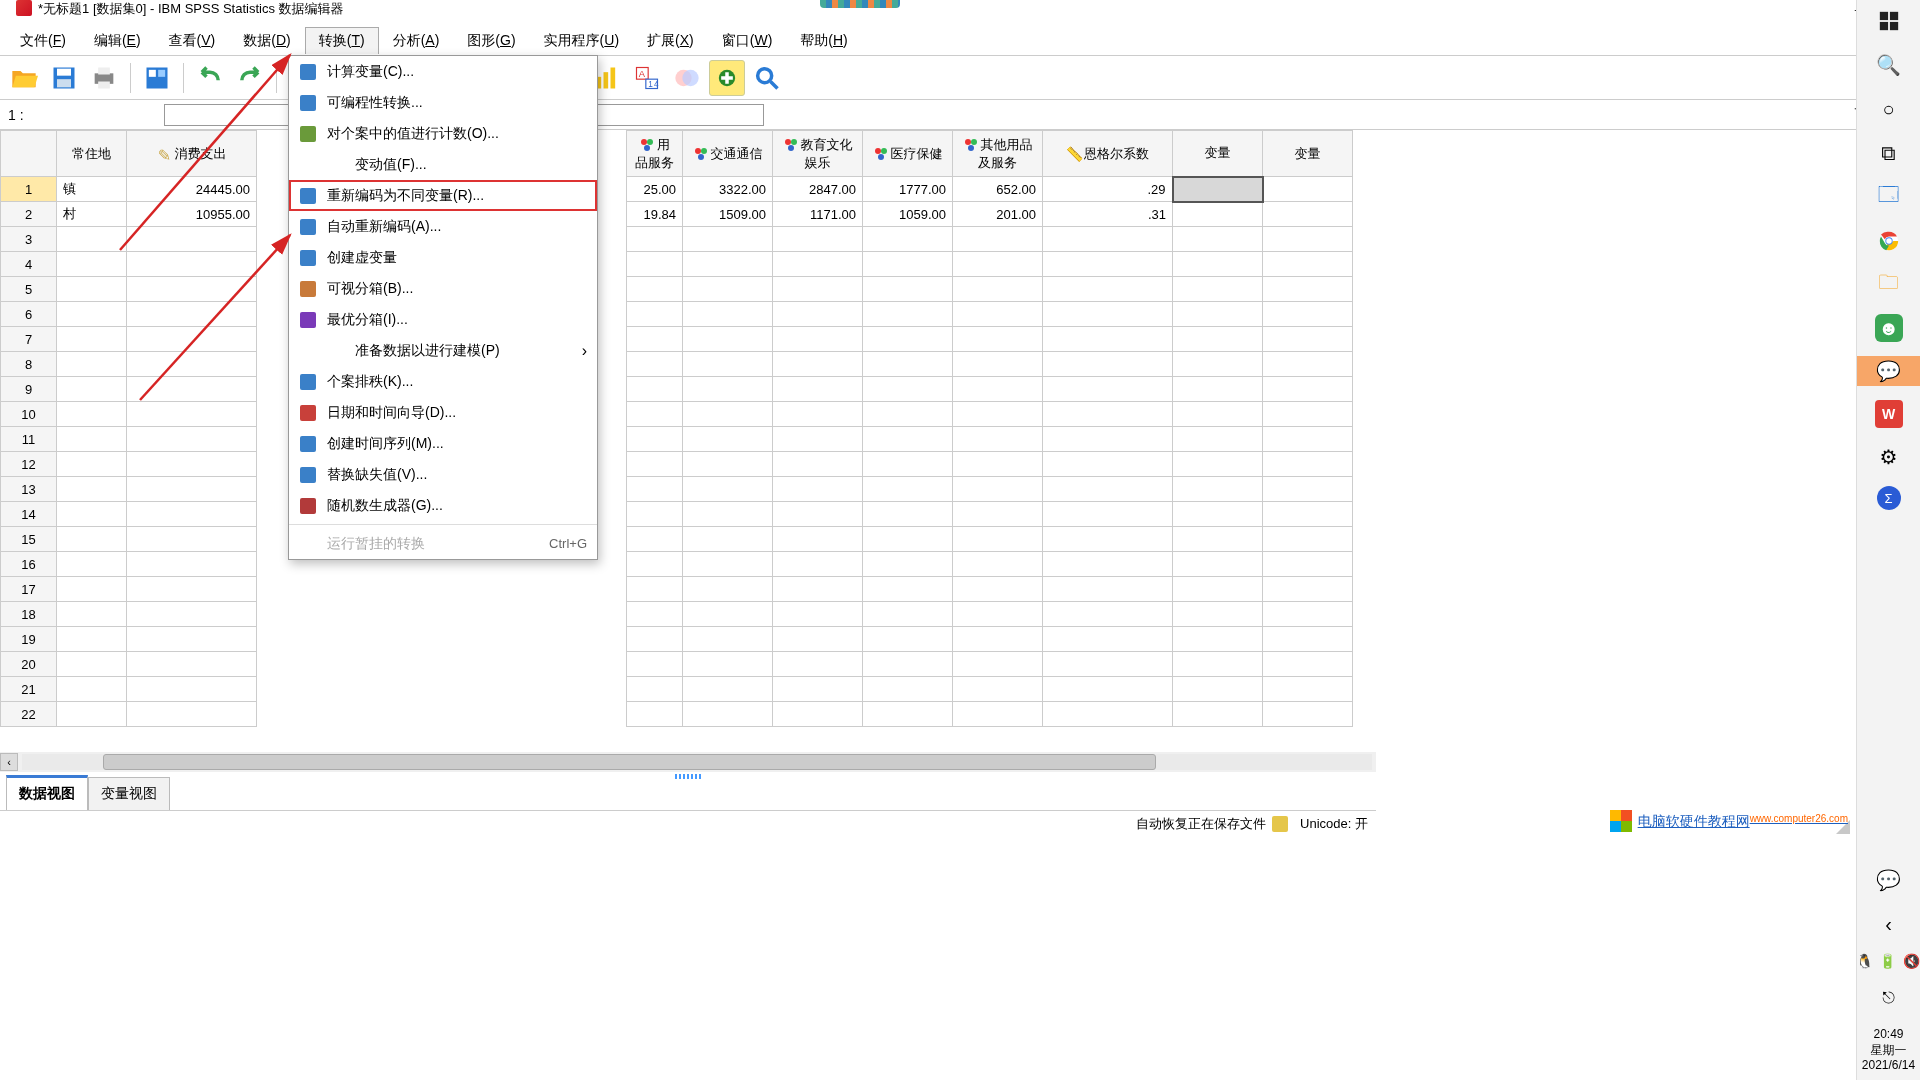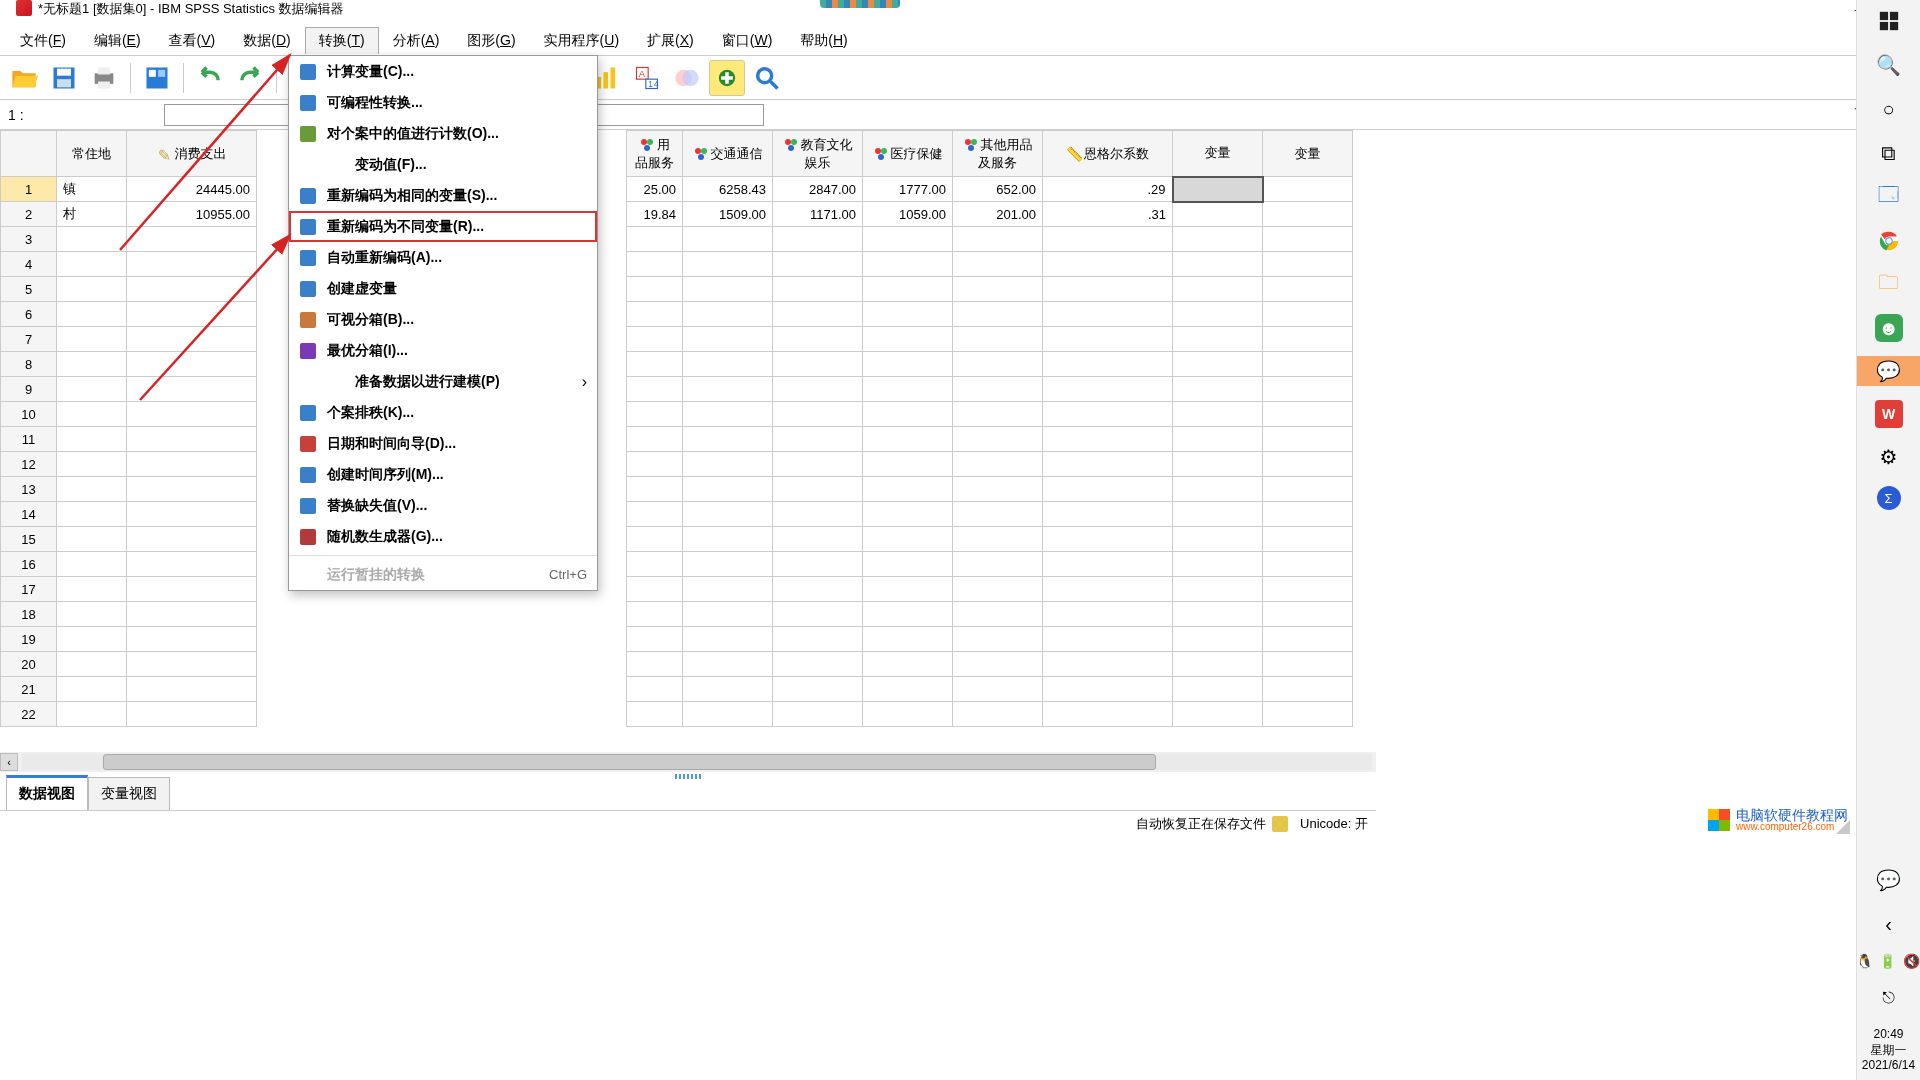--- a/index.html
+++ b/index.html
@@ -65,40 +65,40 @@
   .statusbar .mid { margin: 0 12px; display: flex; align-items: center; gap: 6px; }
   .statusbar .save-icon { width: 16px; height: 16px; background: #e5c64a; border-radius: 2px; display: inline-block; }
   .statusbar .right { display: flex; align-items: center; gap: 10px; }
 
   
   .dropdown { position: absolute; top: 55px; left: 288px; width: 310px; background: #fff; border: 1px solid #999; box-shadow: 2px 4px 10px rgba(0,0,0,0.25); z-index: 50; }
   .dropdown .mi { display: flex; align-items: center; height: 31px; padding: 0 10px 0 10px; font-size: 14px; gap: 10px; position: relative; }
   .dropdown .mi.sub::after { content: "›"; position: absolute; right: 10px; font-size: 16px; }
   .dropdown .mi.disabled { color: #aaa; }
   .dropdown .mi .icon { width: 18px; height: 18px; flex: 0 0 18px; display: flex; align-items: center; justify-content: center; }
-  .dropdown .mi .mi-label { flex: 1; font-weight: bold; }
+  .dropdown .mi .mi-label { flex: 1; }
   .dropdown .mi .shortcut { color: #666; font-size: 13px; }
   .dropdown .sep { height: 1px; background: #ddd; margin: 3px 0; }
   .dropdown .mi.highlight { outline: 2px solid #d33; outline-offset: -2px; }
   .dropdown .icon-box { width: 16px; height: 16px; border-radius: 2px; }
 
   
   .arrow-svg { position: absolute; top: 0; left: 0; pointer-events: none; z-index: 60; }
 
   
   .taskbar { position: absolute; top: 0; right: 0; width: 64px; height: 100%; background: #f3f3f3; border-left: 1px solid #ddd; display: flex; flex-direction: column; align-items: center; padding-top: 6px; gap: 14px; }
   .taskbar .tb-item { width: 40px; height: 30px; display: flex; align-items: center; justify-content: center; font-size: 20px; }
   .taskbar .tb-item.active { background: #f7a668; width: 64px; border-radius: 0; }
   .taskbar .clock { margin-top: auto; text-align: center; font-size: 12px; line-height: 1.3; padding-bottom: 6px; }
   .taskbar .tray-mini { display: flex; gap: 6px; font-size: 14px; }
 
   
   .watermark { position: absolute; right: 72px; bottom: 248px; font-size: 14px; color: #1d5fbf; display: flex; align-items: center; gap: 6px; z-index: 4; }
   .watermark .wm-icon { width: 22px; height: 22px; background: conic-gradient(#f25022 0 25%, #7fba00 0 50%, #00a4ef 0 75%, #ffb900 0 100%); }
-  .watermark .wm-txt { display: flex; flex-direction: column; line-height: 1; }
+  .watermark .wm-txt { display: flex; flex-direction: row; line-height: 1; text-decoration: underline; }
   .watermark .wm-sub { font-size: 10px; color: #f60; }
 
   
   .var-icon { width:16px; height:16px; display:inline-block; vertical-align: middle; margin-right: 2px; }
   .pencil-icon::before { content: "✎"; color: #caa84a; font-size: 16px; }
   .ruler-icon::before { content: "📏"; font-size: 14px; }
 
   
   .grid tbody td.txt { text-align: left; }
   .resize-grip { position: absolute; right: 70px; bottom: 246px; width: 16px; height: 16px; }
@@ -269,21 +269,21 @@
       <th class="col-empty"><span>变量</span></th>
     </tr>
   </thead>
   <tbody id="grid-body">
         <tr>
           <th class="rownum active">1</th>
           <td class="txt">镇</td>
           <td>24445.00</td>
           <td style="border:none;background:#fff"></td>
           <td>25.00</td>
-          <td>6258.43</td>
+          <td>3322.00</td>
           <td>2847.00</td>
           <td>1777.00</td>
           <td>652.00</td>
           <td>.29</td>
           <td class="selected"></td>
           <td></td>
         </tr>
         <tr>
           <th class="rownum ">2</th>
           <td class="txt">村</td>
@@ -623,26 +623,20 @@
     </div>
     <div class="mi">
       <span class="icon">
         <span class="icon-box" style="background: rgb(106, 154, 58);"></span>
       </span>
       <span class="mi-label">对个案中的值进行计数(O)...</span>
     </div>
     <div class="mi" style="padding-left: 38px;">
       <span class="icon"></span>
       <span class="mi-label">变动值(F)...</span>
-    </div>
-    <div class="mi">
-      <span class="icon">
-        <span class="icon-box" style="background: rgb(58, 128, 200);"></span>
-      </span>
-      <span class="mi-label">重新编码为相同的变量(S)...</span>
     </div>
     <div class="mi highlight">
       <span class="icon">
         <span class="icon-box" style="background: rgb(58, 128, 200);"></span>
       </span>
       <span class="mi-label">重新编码为不同变量(R)...</span>
     </div>
     <div class="mi">
       <span class="icon">
         <span class="icon-box" style="background: rgb(58, 128, 200);"></span>

